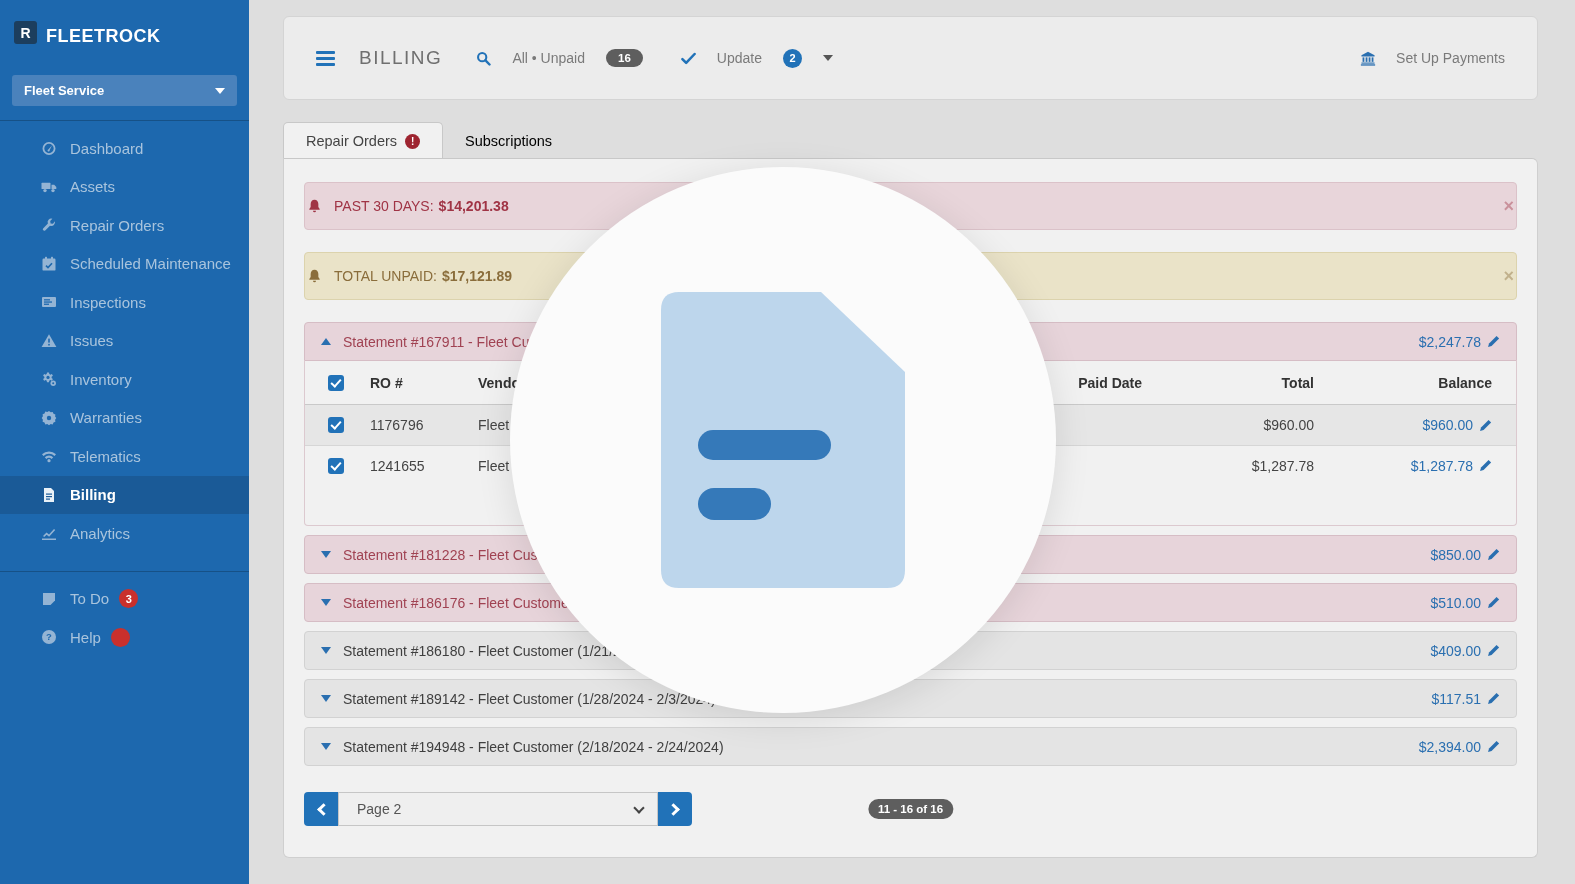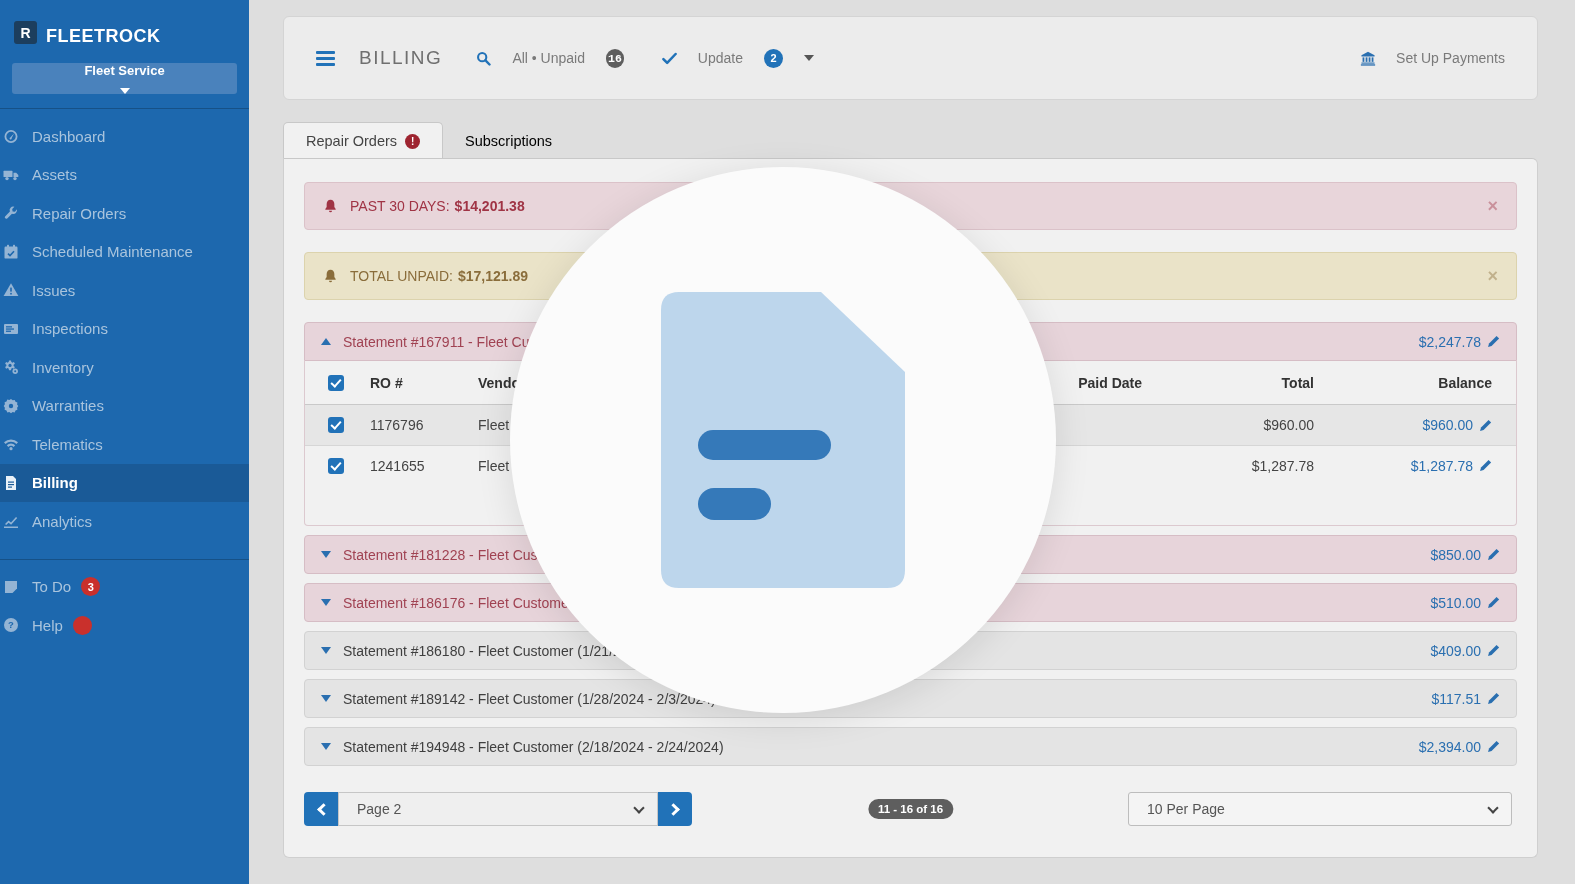--- a/index.html
+++ b/index.html
@@ -5,64 +5,64 @@
   html,body{margin:0;padding:0;width:1575px;height:884px;overflow:hidden;
     font-family:"Liberation Sans", sans-serif;background:#dedede;}
   *{box-sizing:border-box;}
 
   
   .sidebar{position:absolute;left:0;top:0;width:249px;height:884px;background:#1d68ae;color:#fff;}
   .logo-row{display:flex;align-items:center;gap:9px;padding:18px 14px 8px 14px;}
   .logo-badge{width:23px;height:23px;background:#1c3e5e;border-radius:3px;color:#fff;
     font-weight:bold;font-size:14px;display:flex;align-items:center;justify-content:center;}
   .logo-text{font-size:18px;font-weight:bold;letter-spacing:.5px;color:#fff;margin-top:8px;}
-  .org-select{margin:8px 12px 0 12px;height:31px;background:#4a82bc;border-radius:3px;
-    display:flex;align-items:center;padding:0 12px;cursor:pointer;flex-direction:column;}
+  .org-select{margin:20px 12px 0 12px;height:31px;background:#4a82bc;border-radius:3px;
+    display:flex;align-items:center;padding:0 12px;cursor:pointer;}
   .org-select span{font-size:13px;font-weight:bold;color:#fff;flex:1;}
   .side-divider{border-bottom:1px solid rgba(0,0,0,.22);margin:14px 0 8px 0;}
-  .nav-item{display:flex;align-items:center;height:38.5px;color:#a9c4dd;font-size:15px;cursor:pointer;}
+  .nav-item{display:flex;align-items:center;height:38.5px;padding-left:38px;color:#a9c4dd;font-size:15px;cursor:pointer;}
   .nav-item .nicon{width:21px;height:16px;margin-right:11px;display:flex;align-items:center;justify-content:center;color:#94b4d4;}
   .nav-item .nicon svg{width:16px;height:16px;fill:currentColor;}
   .nav-item.active{background:#1a5a97;color:#fff;font-weight:bold;}
   .nav-item.active .nicon{color:#e9f1f8;}
   .nav-badge{margin-left:10px;min-width:19px;height:19px;border-radius:50%;background:#c9302c;color:#fff;
     font-size:11px;font-weight:bold;display:flex;align-items:center;justify-content:center;padding:0 4px;}
 
   
   .main{position:absolute;left:249px;top:0;width:1326px;height:884px;}
 
   .topbar{position:absolute;left:34px;top:16px;width:1255px;height:84px;background:#ececec;
     border:1px solid #d4d4d4;border-radius:6px;display:flex;align-items:center;padding:0 32px;}
   .hamburger{width:19px;display:flex;flex-direction:column;gap:3px;cursor:pointer;margin-right:24px;}
   .hamburger div{height:3px;background:#2172b8;border-radius:1px;}
   .page-title{font-size:19px;color:#6f6f6f;letter-spacing:1.5px;margin-right:34px;}
   .hgroup{display:flex;align-items:center;gap:21px;margin-right:38px;cursor:pointer;}
   .hgroup .htxt{font-size:14px;color:#7a7a7a;}
-  .pill-badge{background:#5e5e5e;color:#fff;font-size:11.5px;font-weight:bold;border-radius:10px;padding:3px 2px;font-family:Liberation Mono, monospace;}
+  .pill-badge{background:#5e5e5e;color:#fff;font-size:11.5px;font-weight:bold;border-radius:10px;padding:3px 12px;}
   .round-badge{width:19px;height:19px;border-radius:50%;background:#2172b8;color:#fff;font-size:11px;
     font-weight:bold;display:flex;align-items:center;justify-content:center;}
   .icon-blue{color:#2172b8;display:flex;}
   .icon-blue svg{width:15px;height:15px;}
   .setup{margin-left:auto;display:flex;align-items:center;gap:20px;cursor:pointer;}
   .setup svg{width:16px;height:15px;fill:#2a6fb0;}
   .setup span{font-size:14px;color:#7a7a7a;}
 
   
   .tabs{position:absolute;left:34px;top:122px;width:1255px;height:37px;display:flex;align-items:flex-end;}
   .tab{height:37px;display:flex;align-items:center;gap:8px;padding:0 22px;font-size:14.5px;cursor:pointer;}
   .tab.active{background:#f1f1f1;border:1px solid #c8c8c8;border-bottom:none;border-radius:5px 5px 0 0;color:#444;}
   .tab.plain{color:#000000;}
   .excl{width:15px;height:15px;border-radius:50%;background:#9e2430;color:#fff;font-size:10px;font-weight:bold;
     display:flex;align-items:center;justify-content:center;}
 
   
   .card{position:absolute;left:34px;top:158px;width:1255px;height:700px;background:#f1f1f1;
     border:1px solid #cfcfcf;border-top:1px solid #c8c8c8;border-radius:0 6px 6px 6px;padding:23px 20px 28px 20px;}
 
-  .alert{height:48px;border-radius:4px;display:flex;align-items:center;padding:0 18px;margin-bottom:22px;}
+  .alert{height:48px;border-radius:4px;display:flex;align-items:center;padding:0 2px;margin-bottom:22px;}
   .alert.danger{background:#e8d5da;border:1px solid #dbc2c9;color:#a03445;}
   .alert.warning{background:#eae3c8;border:1px solid #dcd3ad;color:#8a6d3b;}
   .alert .bell{margin-right:12px;display:flex;}
   .alert .bell svg{width:15px;height:16px;fill:currentColor;}
   .alert .atxt{font-size:14px;}
   .alert .amt{font-weight:bold;margin-left:5px;}
   .alert .close{margin-left:auto;font-size:18px;font-weight:bold;opacity:.42;cursor:pointer;line-height:1;}
 
   
   .stmt-head{height:39px;display:flex;align-items:center;padding:0 16px;border-radius:4px;cursor:pointer;}
@@ -170,38 +170,38 @@
           <rect x="10" y="0.8" width="2" height="3.2" rx="0.6"></rect>
           <path d="M5 9.6l2 2 4-4.3" fill="none" stroke="#1d68ae" stroke-width="1.6"></path>
         </svg>
       </span>
       <span>Scheduled Maintenance</span>
     </div>
 
     <div class="nav-item">
       <span class="nicon">
         <svg viewBox="0 0 16 16">
-          <path d="M8 1.2 15.4 14H.6z"></path>
-          <rect x="7.2" y="5.6" width="1.6" height="4" fill="#1d68ae"></rect>
-          <rect x="7.2" y="10.9" width="1.6" height="1.6" fill="#1d68ae"></rect>
-        </svg>
-      </span>
-      <span>Issues</span>
-    </div>
-
-    <div class="nav-item">
-      <span class="nicon">
-        <svg viewBox="0 0 16 16">
           <rect x="1" y="3" width="14" height="10" rx="1"></rect>
           <rect x="3" y="5.2" width="6" height="1.3" fill="#1d68ae"></rect>
           <rect x="3" y="7.4" width="8" height="1.3" fill="#1d68ae"></rect>
           <rect x="3" y="9.6" width="5" height="1.3" fill="#1d68ae"></rect>
         </svg>
       </span>
       <span>Inspections</span>
+    </div>
+
+    <div class="nav-item">
+      <span class="nicon">
+        <svg viewBox="0 0 16 16">
+          <path d="M8 1.2 15.4 14H.6z"></path>
+          <rect x="7.2" y="5.6" width="1.6" height="4" fill="#1d68ae"></rect>
+          <rect x="7.2" y="10.9" width="1.6" height="1.6" fill="#1d68ae"></rect>
+        </svg>
+      </span>
+      <span>Issues</span>
     </div>
 
     <div class="nav-item">
       <span class="nicon">
         <svg viewBox="0 0 16 16">
           <path d="M6 1.5h2l.3 1.6a3.8 3.8 0 0 1 1 .6l1.6-.6 1 1.7-1.3 1a4 4 0 0 1 0 1.2l1.3 1-1 1.7-1.6-.6a3.8 3.8 0 0 1-1 .6L8 11.3H6l-.3-1.6a3.8 3.8 0 0 1-1-.6l-1.6.6-1-1.7 1.3-1a4 4 0 0 1 0-1.2l-1.3-1 1-1.7 1.6.6a3.8 3.8 0 0 1 1-.6z"></path>
           <circle cx="7" cy="6.4" r="1.6" fill="#1d68ae"></circle>
           <circle cx="12.2" cy="12.2" r="2.7"></circle>
           <circle cx="12.2" cy="12.2" r="1" fill="#1d68ae"></circle>
         </svg>
@@ -495,24 +495,20 @@
           <span class="pg-chev left"></span>
         </div>
       <div class="sel pages">
         <span>Page 2</span>
         <span class="chev"></span>
       </div>
       <div class="pg-btn next">
           <span class="pg-chev right"></span>
         </div>
       <div class="range-badge">11 - 16 of 16</div>
-      <div class="sel perpage">
-        <span>10 Per Page</span>
-        <span class="chev"></span>
-      </div>
     </div>
   </div>
 
   <div class="overlay-circle">
     <svg width="244" height="296" viewBox="0 0 244 296">
       <path d="M18 0 H160 L244 80 V278 Q244 296 226 296 H18 Q0 296 0 278 V18 Q0 0 18 0 Z" fill="#bdd6ec"></path>
       <rect x="37" y="138" width="133" height="30" rx="15" fill="#3579b9"></rect>
       <rect x="37" y="196" width="73" height="32" rx="16" fill="#3579b9"></rect>
     </svg>
   </div>

